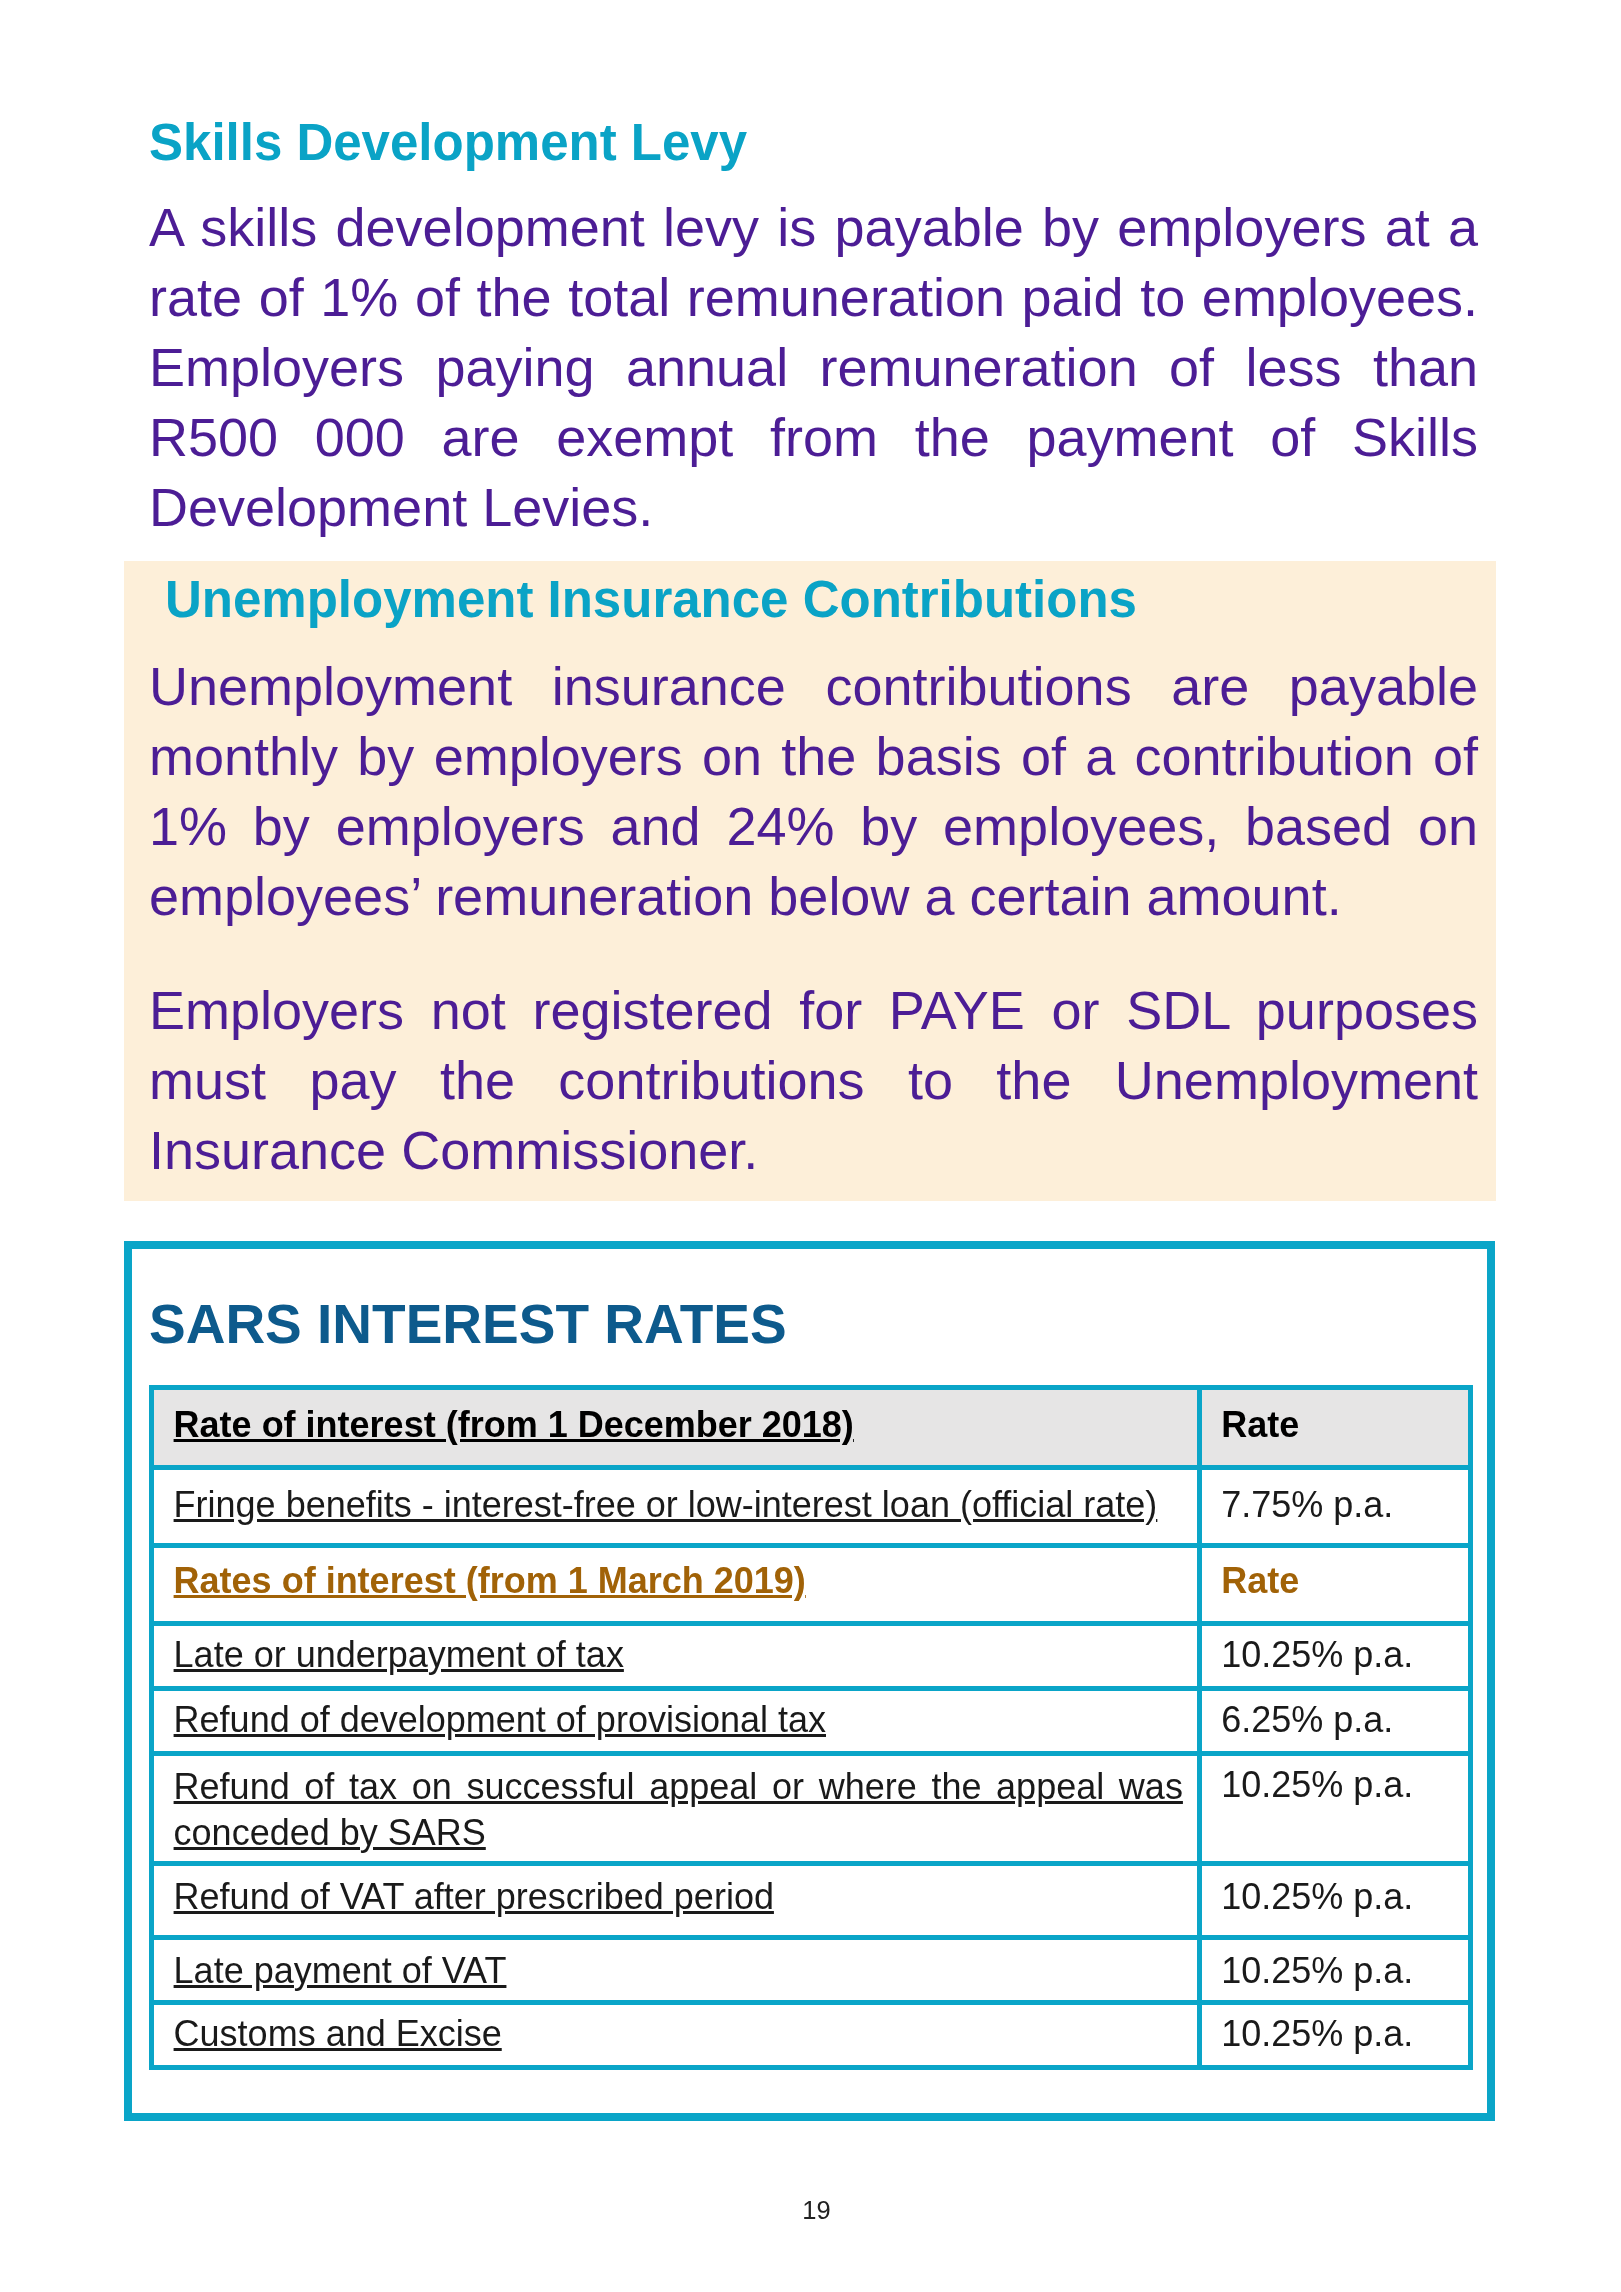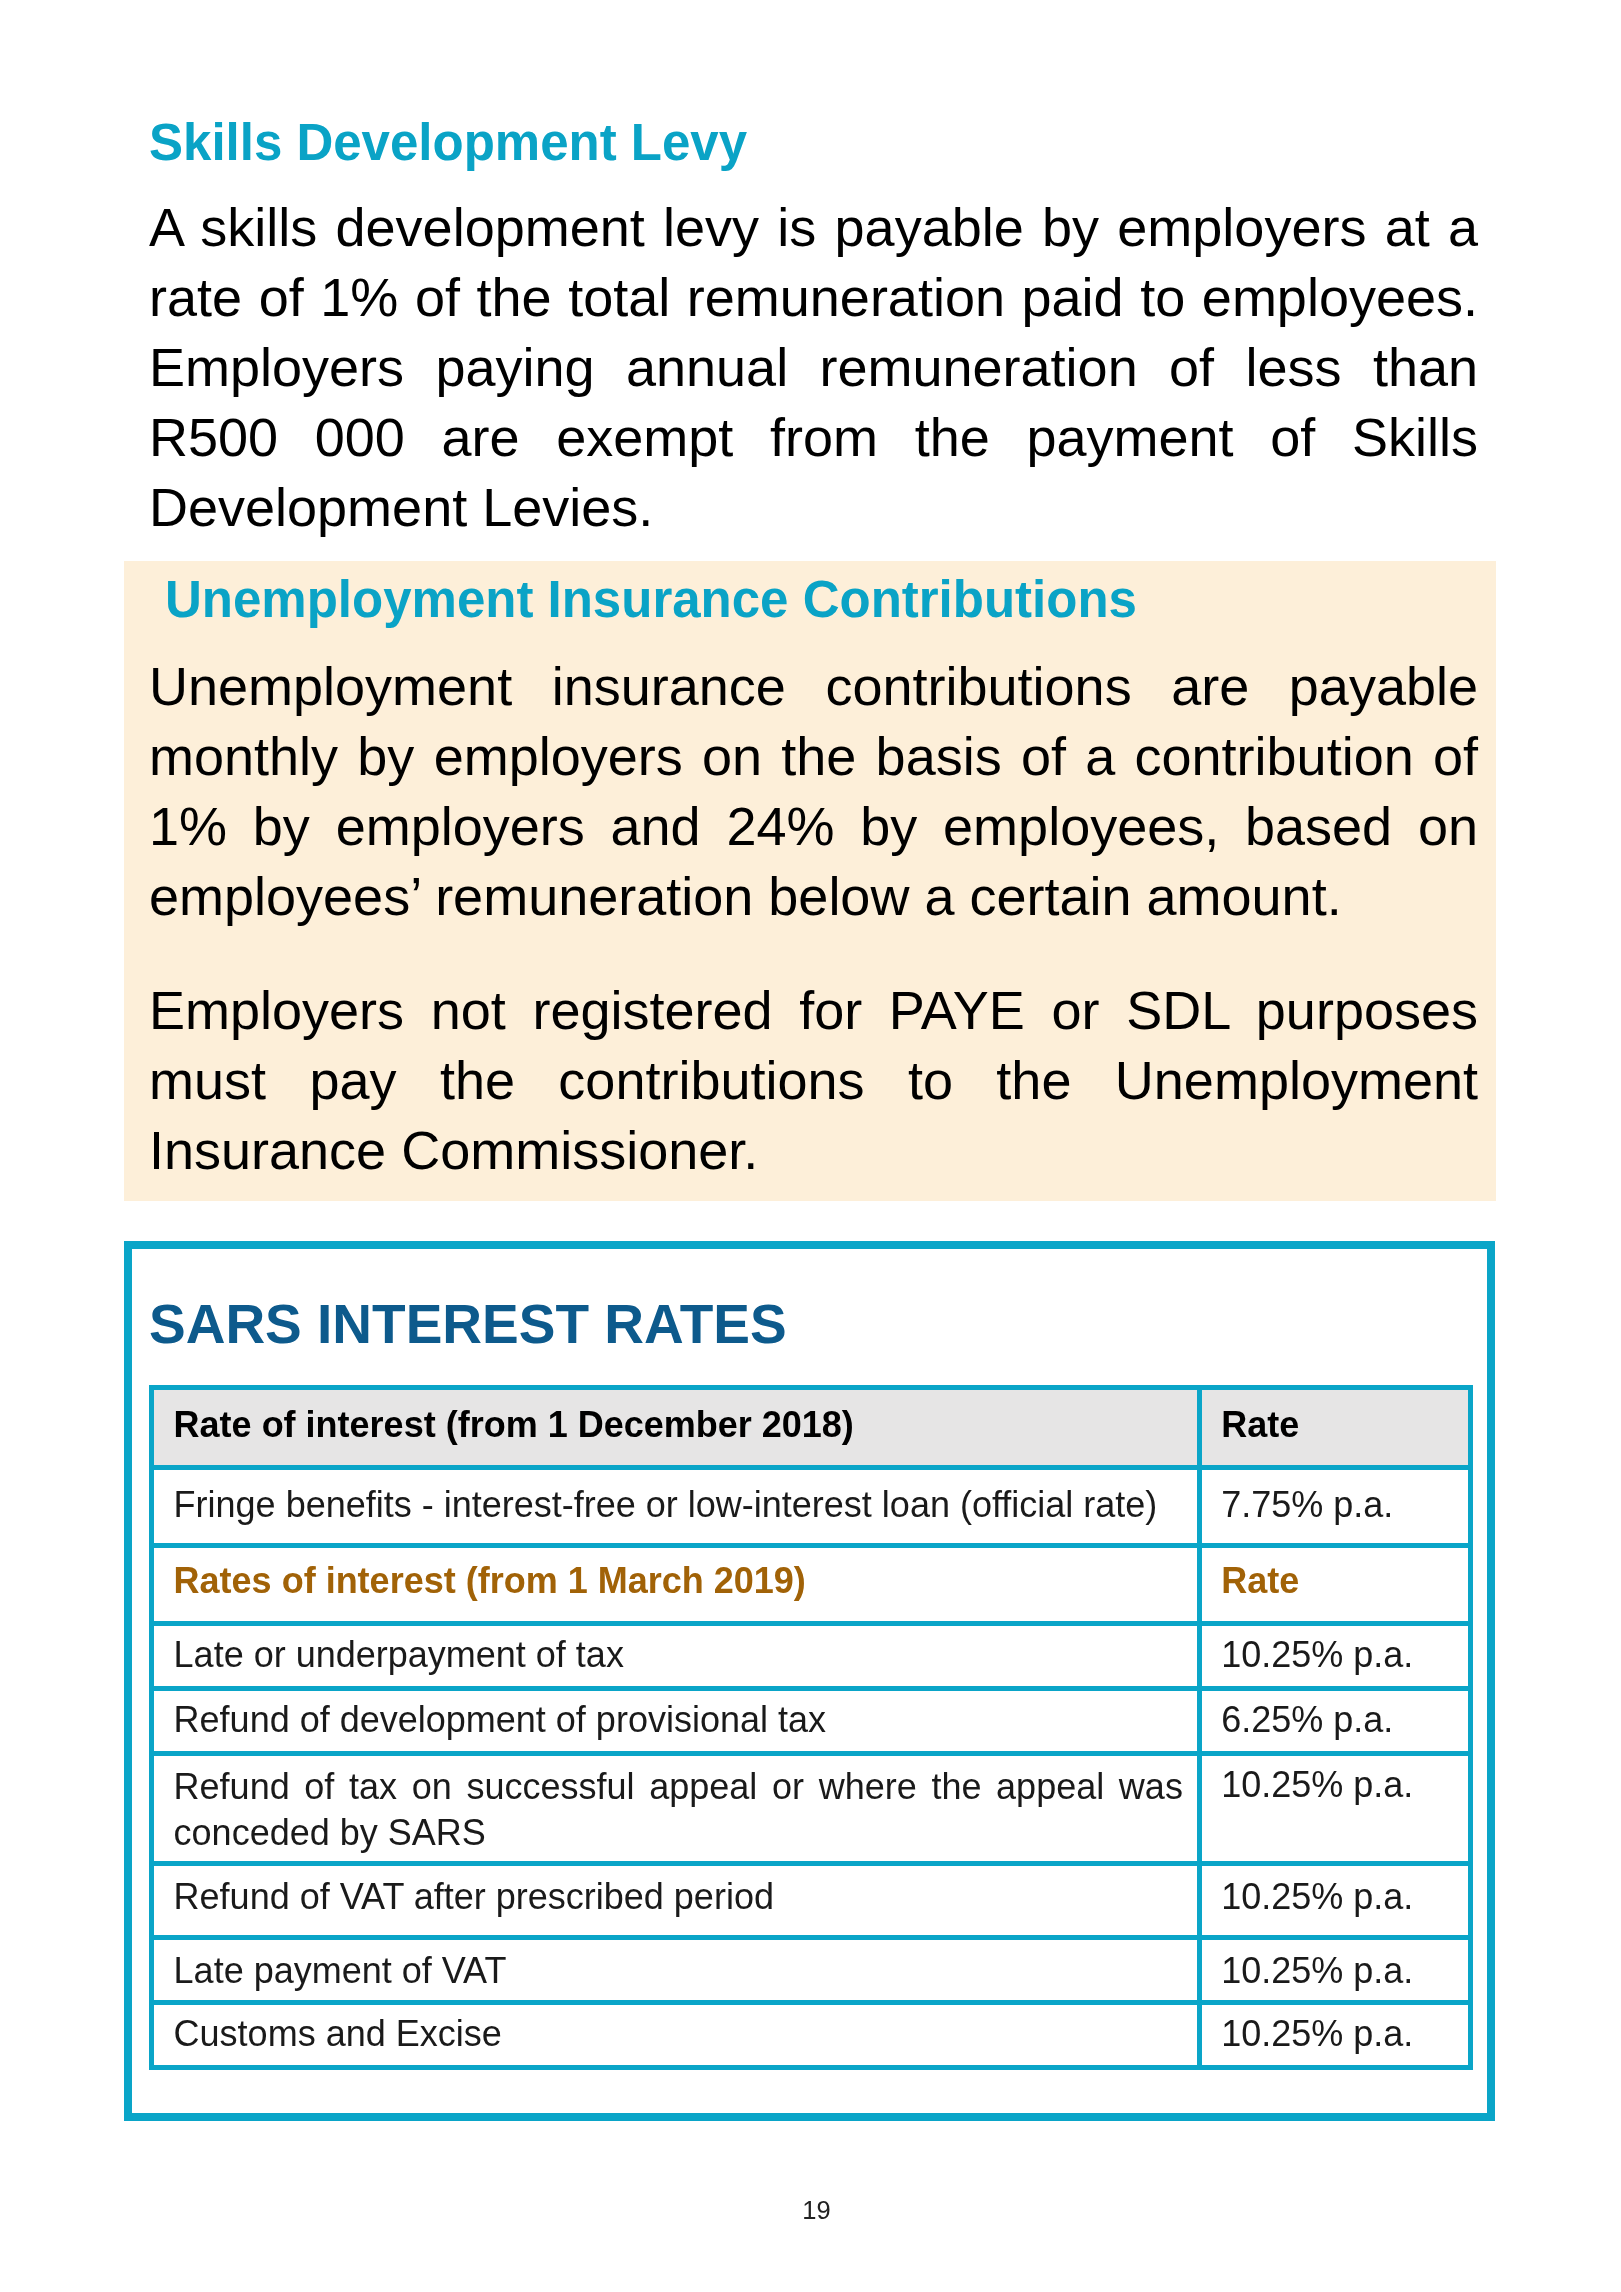--- a/index.html
+++ b/index.html
@@ -1,31 +1,31 @@
 <!DOCTYPE html>
 <html><head>
 <meta charset="utf-8">
 <style>
   html, body { margin: 0; padding: 0; background: #ffffff; }
   body { width: 1621px; height: 2293px; position: relative; overflow: hidden;
          font-family: "Liberation Sans", "DejaVu Sans", sans-serif; color: #111; }
   .abs { position: absolute; }
   .teal-heading { color: #0aa3c6; font-weight: bold; font-size: 51px; letter-spacing: 0px; line-height: 59px; }
-  .body-text { font-size: 54px; line-height: 70px; text-align: justify; text-align-last: left; color: #000000; }
+  .body-text { font-size: 54px; line-height: 70px; text-align: justify; text-align-last: left; color: #4c1d95; }
   #sdl-heading { left: 149px; top: 113px; }
   #sdl-para { left: 149px; top: 192px; width: 1329px; }
   #uic-box { left: 124px; top: 561px; width: 1372px; height: 640px; background: #fdefd9; }
   #uic-heading { left: 165px; top: 570px; }
   #uic-para1 { left: 149px; top: 651px; width: 1329px; }
   #uic-para2 { left: 149px; top: 975px; width: 1329px; }
   #rates-box { left: 124px; top: 1241px; width: 1355px; height: 864px; border: 8.8px solid #0aa5c8; }
   #rates-heading { left: 149px; top: 1292px; color: #0d5a8c; font-weight: bold; font-size: 55px; line-height: 65px; }
   #rates-table { left: 149px; top: 1385px; width: 1324px; border-collapse: collapse; table-layout: fixed; }
   #rates-table td { border: 5.9px solid #0aa5c8; padding: 0 0 0 19.6px; font-size: 36px; vertical-align: top; color: #1a1a1a; }
-  #rates-table td.c1 { width: 1023px; }
+  #rates-table td.c1 { width: 1023px; text-decoration: underline; }
   #rates-table tr.head td { background: #e6e5e5; font-weight: bold; color: #000; }
   #rates-table tr.sub td { font-weight: bold; color: #a16207; }
   #page-num { left: 6px; width: 1621px; top: 2196px; text-align: center; font-size: 25.5px; color: #222; }
 </style>
 </head>
 <body>
 
 <div id="sdl-heading" class="abs teal-heading">Skills Development Levy</div>
 <div id="sdl-para" class="abs body-text">A skills development levy is payable by employers at a rate of 1% of the total remuneration paid to employees. Employers paying annual remuneration of less than R500 000 are exempt from the payment of Skills Development Levies.</div>
 

